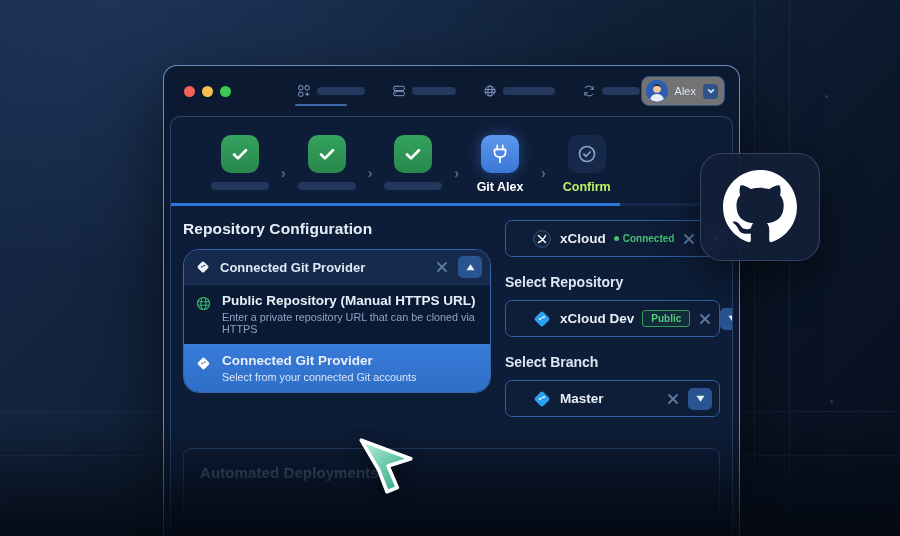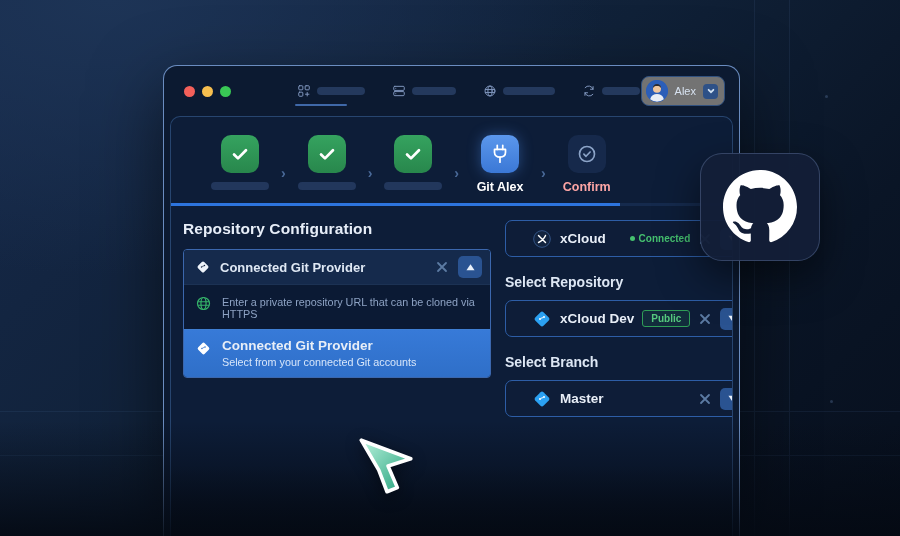--- a/index.html
+++ b/index.html
@@ -53,34 +53,34 @@
   
   .stepper{position:relative;height:89px;display:flex;align-items:flex-start;padding:18px 0 0 40px;gap:12px}
   .step{width:58px;display:flex;flex-direction:column;align-items:center;cursor:pointer}
   .step-sq{width:38px;height:38px;border-radius:10px;display:flex;align-items:center;justify-content:center}
   .step-sq svg{width:22px;height:22px}
   .step.done .step-sq{background:linear-gradient(180deg,#35a35f,#28874c)}
   .step.active .step-sq{background:linear-gradient(180deg,#5b97ec,#3b78d6);box-shadow:0 0 14px rgba(70,130,220,.45)}
   .step.upcoming .step-sq{background:#16294b}
   .step-bar{width:58px;height:8px;border-radius:4px;background:#22375c;margin-top:9px}
   .step-label{margin-top:7px;font-size:12.5px;font-weight:700;color:#fff;white-space:nowrap}
-  .step.upcoming .step-label{color:#fca5a5;font-weight:600}
+  .step.upcoming .step-label{color:#bef264;font-weight:600}
   .step-sep{margin-top:30px;color:#4a6a99;font-size:14px;font-weight:700;user-select:none}
   .progress-track{position:absolute;left:0;right:0;top:86px;height:3px;background:#152a4d}
   .progress-fill{height:100%;background:var(--accent-blue)}
 
   
-  .content{position:absolute;left:0;right:0;top:89px;bottom:0;padding:14px 12px;display:flex;flex-direction:row}
+  .content{position:absolute;left:0;right:0;top:89px;bottom:0;padding:14px 12px;display:flex;flex-direction:column}
   .cols{display:flex;gap:14px}
   .col-left{width:308px;flex:none}
   .col-right{flex:1;min-width:0}
   .sec-title{font-size:15.5px;font-weight:700;color:#e7eef8;letter-spacing:.1px;margin-bottom:11px}
 
   
-  .listbox{border:1px solid #3b67ad;border-radius:4px;overflow:hidden;background:#0b1a34}
+  .listbox{border:1px solid #3b67ad;border-radius:16px;overflow:hidden;background:#0b1a34}
   .lb-head{height:34px;background:#152a4c;display:flex;align-items:center;gap:9px;padding:0 8px 0 11px;cursor:pointer}
   .lb-head .lbl{font-size:13px;font-weight:600;color:#dfe8f4;flex:1}
   .icon-x{width:14px;height:14px;flex:none;cursor:pointer}
   .icon-x svg{width:14px;height:14px;stroke:#5c7ba3;stroke-width:1.8;stroke-linecap:round}
   .toggle-btn{width:24px;height:22px;border-radius:5px;background:#2a5391;border:none;display:flex;
     align-items:center;justify-content:center;cursor:pointer;flex:none}
   .toggle-btn svg{width:9px;height:9px;fill:#eaf1fb}
   .opt{display:flex;gap:10px;padding:8px 12px 9px 11px;border-top:1px solid #1c3254;cursor:pointer}
   .opt .o-icon{width:17px;height:17px;flex:none;margin-top:2px}
   .opt .o-title{font-size:13.5px;font-weight:700;color:#e8eef7}
@@ -274,20 +274,21 @@
               </button>
             </div>
 
             <div class="opt">
               <svg class="o-icon" viewBox="0 0 24 24" fill="none" stroke="#35b269" stroke-width="1.7">
                 <circle cx="12" cy="12" r="8.5"></circle>
                   <ellipse cx="12" cy="12" rx="3.6" ry="8.5"></ellipse>
                   <path d="M4 9.5h16M4 14.5h16"></path>
               </svg>
               <div>
+                <div class="o-title">Public Repository (Manual HTTPS URL)</div>
                 <div class="o-desc">Enter a private repository URL that can be cloned via HTTPS</div>
               </div>
             </div>
 
 
             <div class="opt selected">
               <svg class="o-icon" viewBox="0 0 24 24">
                 <rect x="5.5" y="5.5" width="13" height="13" rx="2.5" transform="rotate(45 12 12)" fill="#ffffff"></rect>
                 <circle cx="9.8" cy="12" r="1.1" fill="#2f6fc8"></circle>
                   <circle cx="14.2" cy="9.8" r="1.1" fill="#2f6fc8"></circle>

